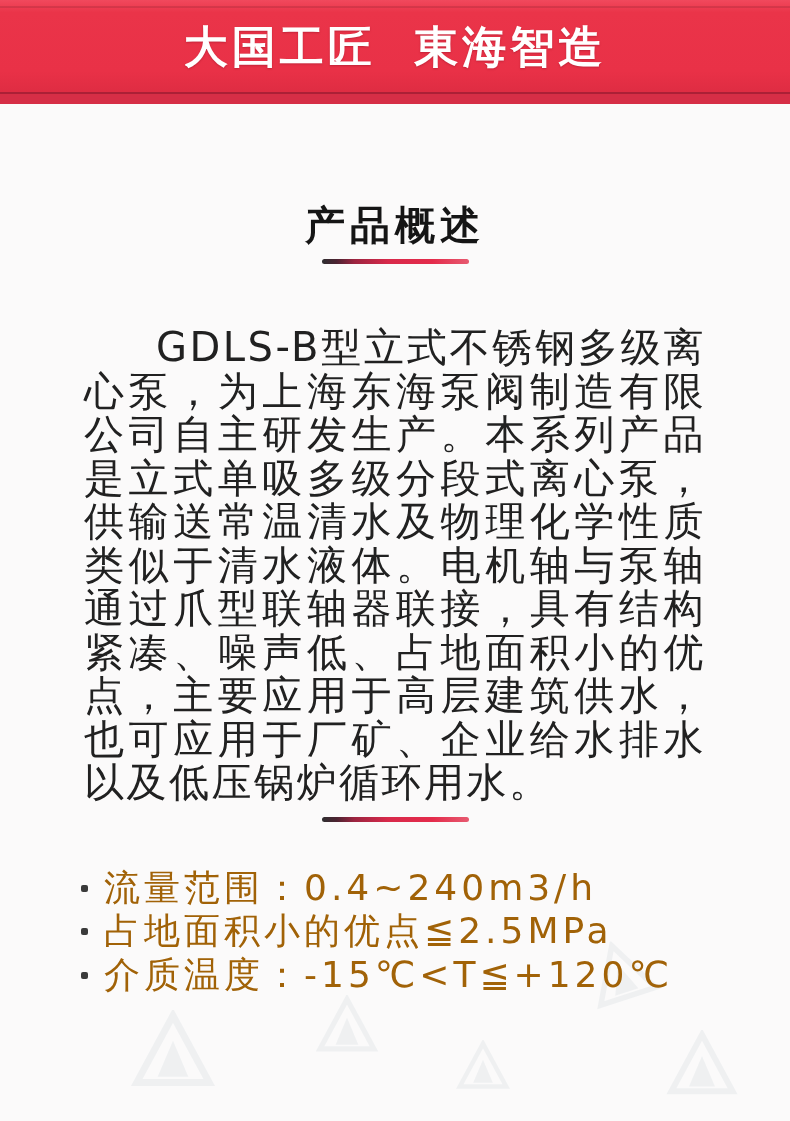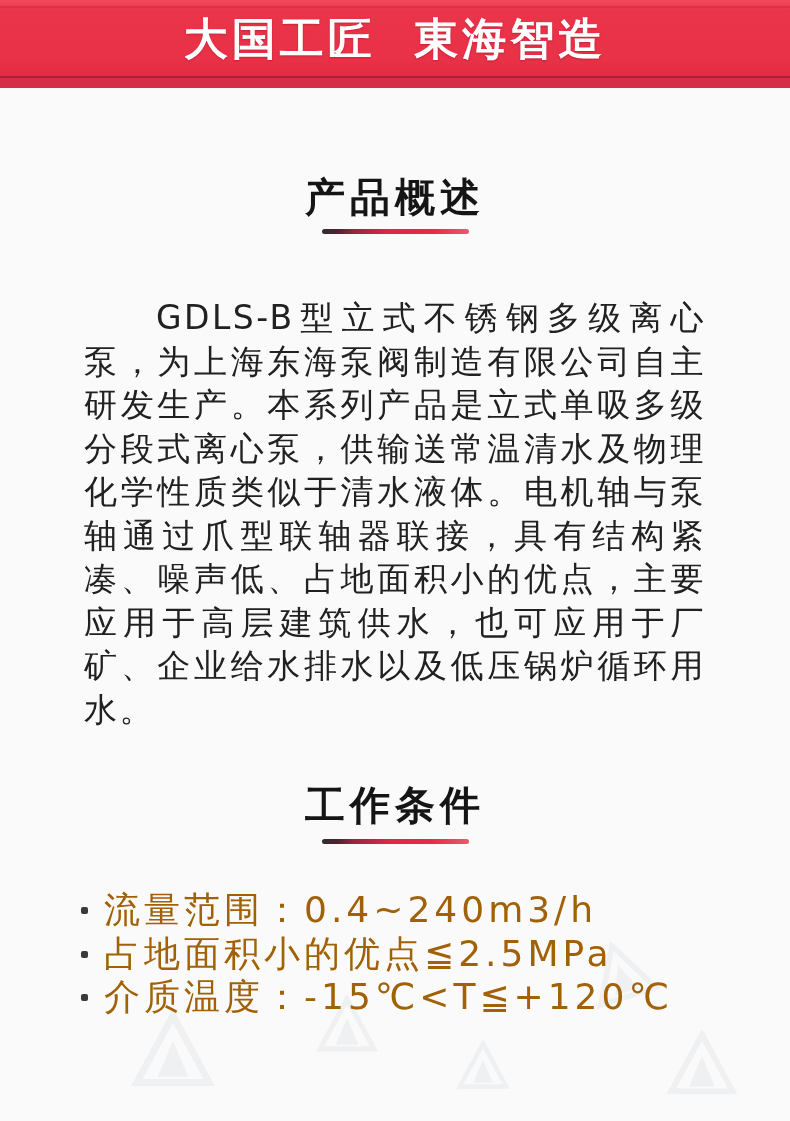--- a/index.html
+++ b/index.html
@@ -10,21 +10,21 @@
   .page{
     position:relative;
     width:790px;height:1121px;
     margin:0 auto;
     background:#fbfafa;
     overflow:hidden;
   }
   
   .banner{
     position:relative;
-    width:100%;height:88px;
+    width:100%;height:104px;
     background:linear-gradient(180deg,#f1495d 0%,#ea3449 12%,#e93147 68%,#e02d43 86%,#da2c42 100%);
     display:flex;align-items:center;justify-content:center;
     box-sizing:border-box;
     padding-bottom:10px;
   }
   .banner::before{
     content:"";position:absolute;top:6px;left:0;right:0;height:2px;
     background:rgba(0,0,0,0.10);
   }
   .banner::after{
@@ -40,41 +40,41 @@
     white-space:pre;
     text-shadow:0 1px 2px rgba(120,10,30,0.35);
   }
   
   .content{
     position:relative;
     padding:0 84px;
     z-index:2;
   }
   .section-heading{
-    margin:0;
+    margin:12px;
     padding-top:87px;
     text-align:center;
     font-size:40px;
     line-height:44px;
     font-weight:700;
     letter-spacing:5px;
     color:#151515;
   }
   .section-heading.second{padding-top:52px;}
   .heading-underline{
     width:147px;height:5px;
     margin:10px auto 0 auto;
     border-radius:3px;
     background:linear-gradient(90deg,#2e2e30 0%,#4c2331 10%,#9c2440 22%,#d8294a 45%,#e42b4b 75%,#e75a70 100%);
   }
   .heading-underline.second{margin-top:12px;}
   
   .overview-paragraph{
     margin:62px 0 0 0;
-    font-size:33px;
+    font-size:40px;
     line-height:43.5px;
     letter-spacing:2.5px;
     color:#212121;
     text-align:justify;
     text-indent:72px;
   }
   
   .conditions-list{
     list-style:none;
     margin:44px 0 0 0;
@@ -151,21 +151,20 @@
 
   <main class="content">
 
     <section>
       <h1 class="section-heading">产品概述</h1>
       <div class="heading-underline"></div>
       <p class="overview-paragraph">GDLS-B型立式不锈钢多级离心泵，为上海东海泵阀制造有限公司自主研发生产。本系列产品是立式单吸多级分段式离心泵，供输送常温清水及物理化学性质类似于清水液体。电机轴与泵轴通过爪型联轴器联接，具有结构紧凑、噪声低、占地面积小的优点，主要应用于高层建筑供水，也可应用于厂矿、企业给水排水以及低压锅炉循环用水。</p>
     </section>
 
     <section>
-      <h1 class="section-heading second">工作条件</h1>
       <div class="heading-underline second"></div>
 
       <ul class="conditions-list">
         <li class="condition-item">
           <span class="bullet-dot"></span>
           <span>流量范围：0.4~240m3/h</span>
         </li>
         <li class="condition-item">
           <span class="bullet-dot"></span>
           <span>占地面积小的优点≦2.5MPa</span>

